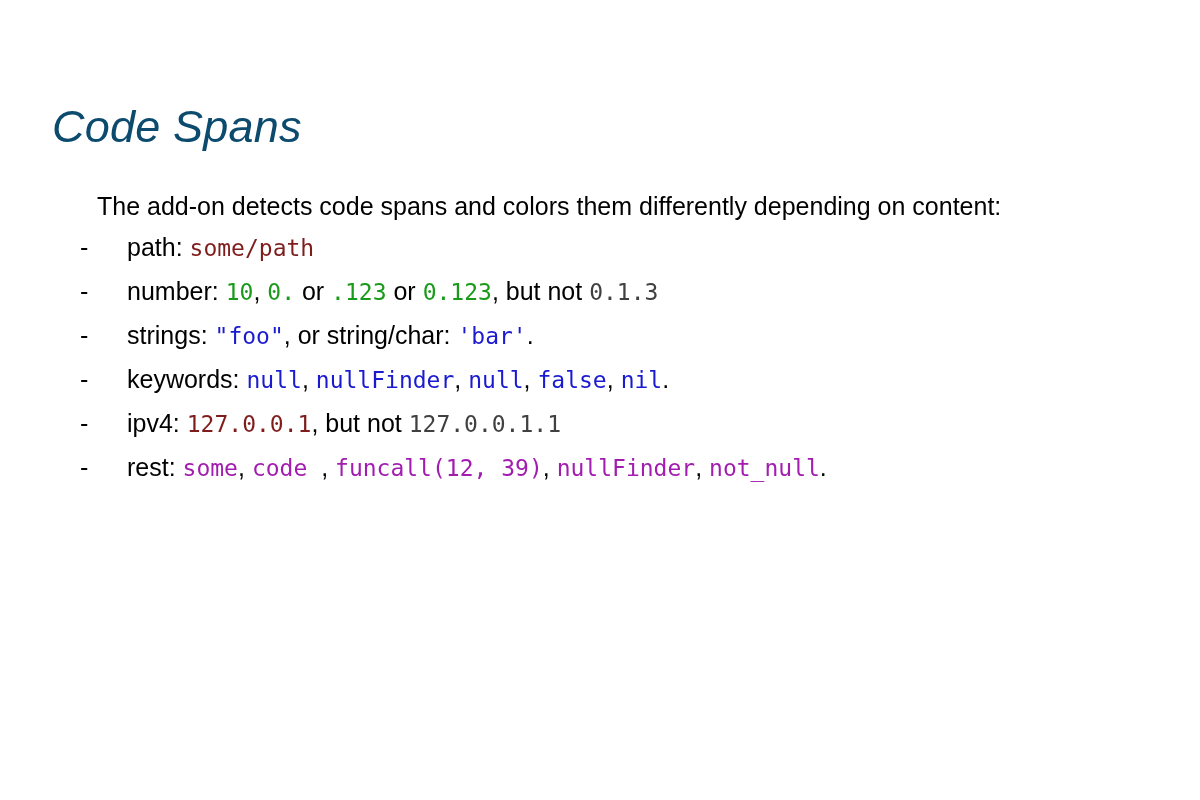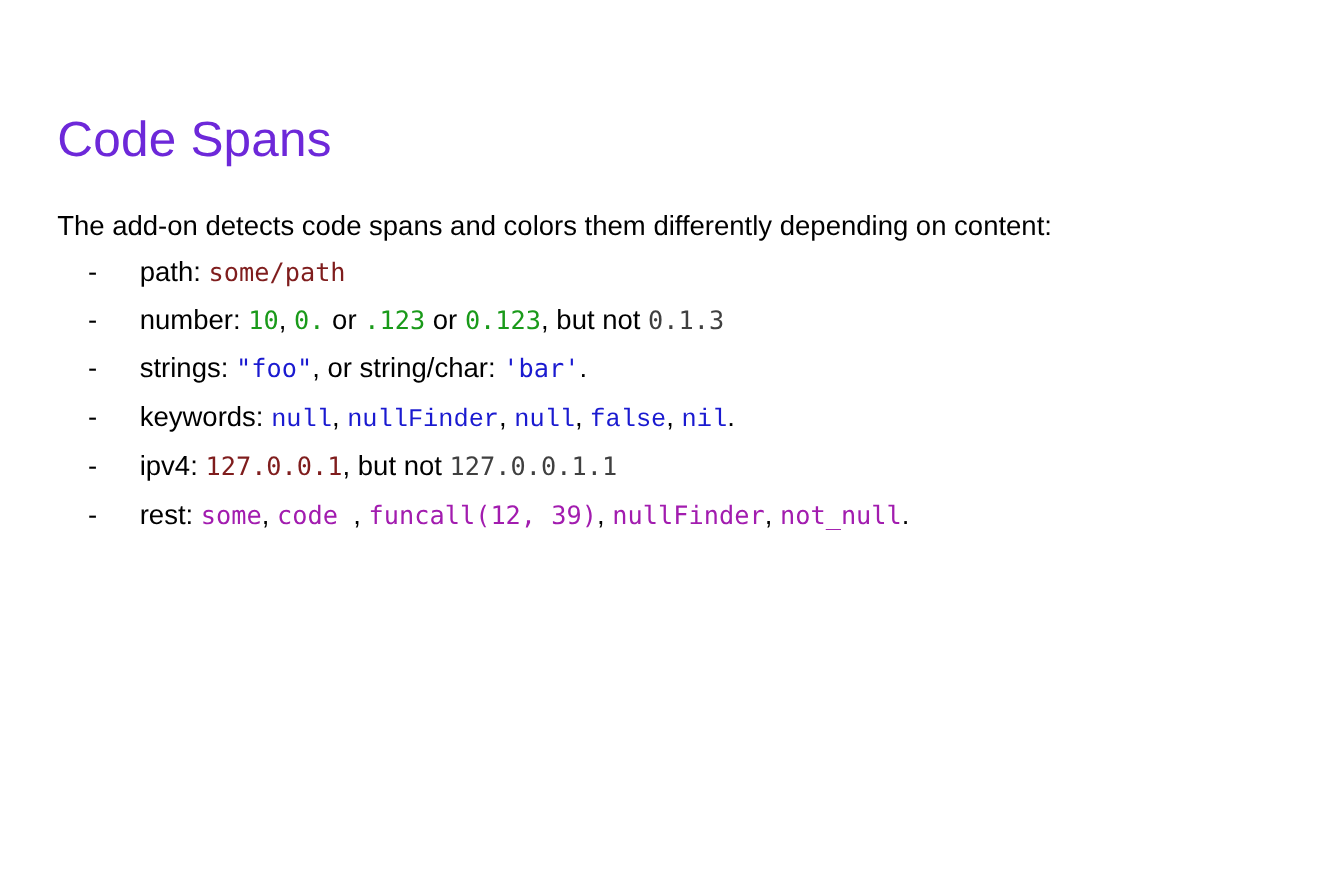--- a/index.html
+++ b/index.html
@@ -19,34 +19,36 @@
     position: absolute;
     inset: 0;
   }
   .page-title {
     position: absolute;
     left: 52px;
     top: 72px;
     font-size: 45px;
     line-height: 1.1;
     font-weight: normal;
-    color: #6d28d9;
+    color: #0c4a6e;
     letter-spacing: 0.2px;
+    font-style: italic;
   }
   .body-block {
     position: absolute;
     left: 52px;
     top: 186px;
     width: 1130px;
   }
   .intro-line {
     font-size: 25px;
     line-height: 40px;
     color: #000000;
     white-space: nowrap;
+    margin-left: 45px;
   }
   .bullet-list {
     list-style: none;
     margin: 0;
     padding: 0;
   }
   .bullet-item {
     position: relative;
     font-size: 25px;
     line-height: 43px;
@@ -62,21 +64,21 @@
     line-height: 43px;
     color: #000000;
   }
   code, .code {
     font-family: "DejaVu Sans Mono", "Liberation Mono", monospace;
     font-size: 23px;
   }
   .c-path   { color: #7f1d1d; }
   .c-num    { color: #1a9a1a; }
   .c-str    { color: #1a1ad0; }
-  .c-kw     { color: #1a1ad0; font-family: Liberation Mono, monospace; }
+  .c-kw     { color: #1a1ad0; }
   .c-ip     { color: #7f1d1d; }
   .c-ipbad  { color: #404040; }
   .c-ident  { color: #a21caf; }
   .c-plain  { color: #1a1ad0; }
 
   .arrow-wrap {
     position: absolute;
     left: 178px;
     top: 522px;
     width: 426px;

